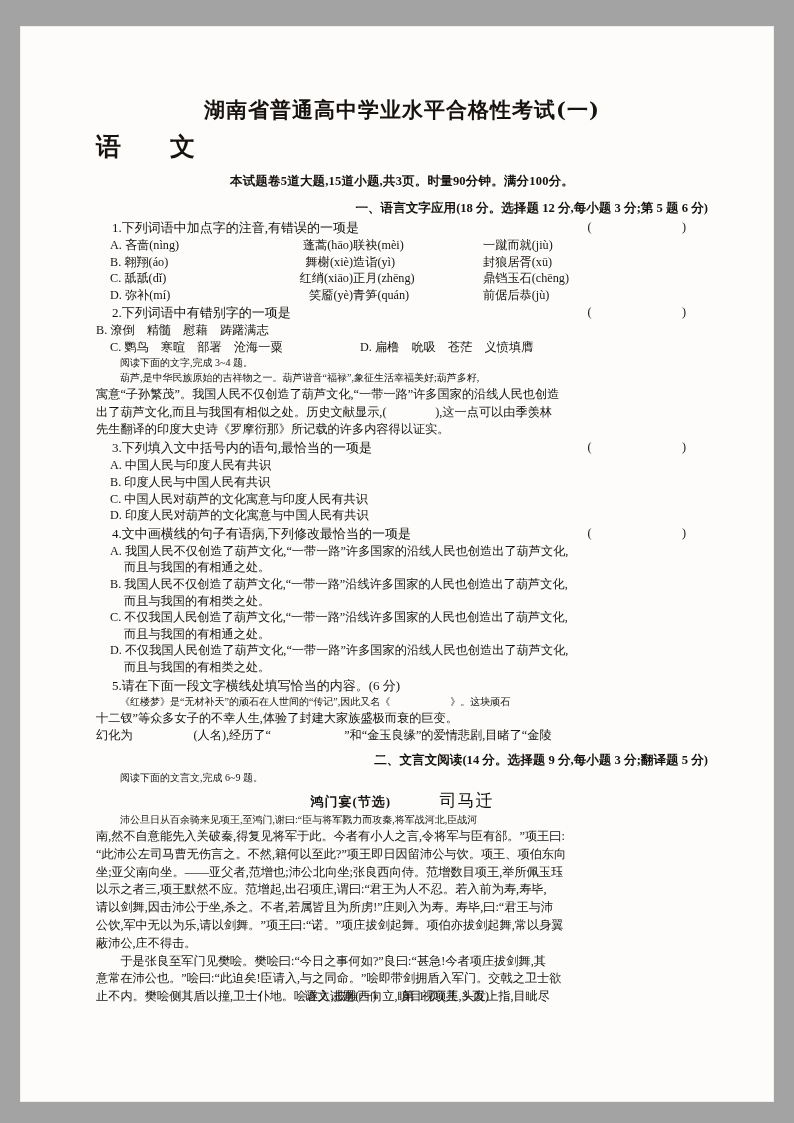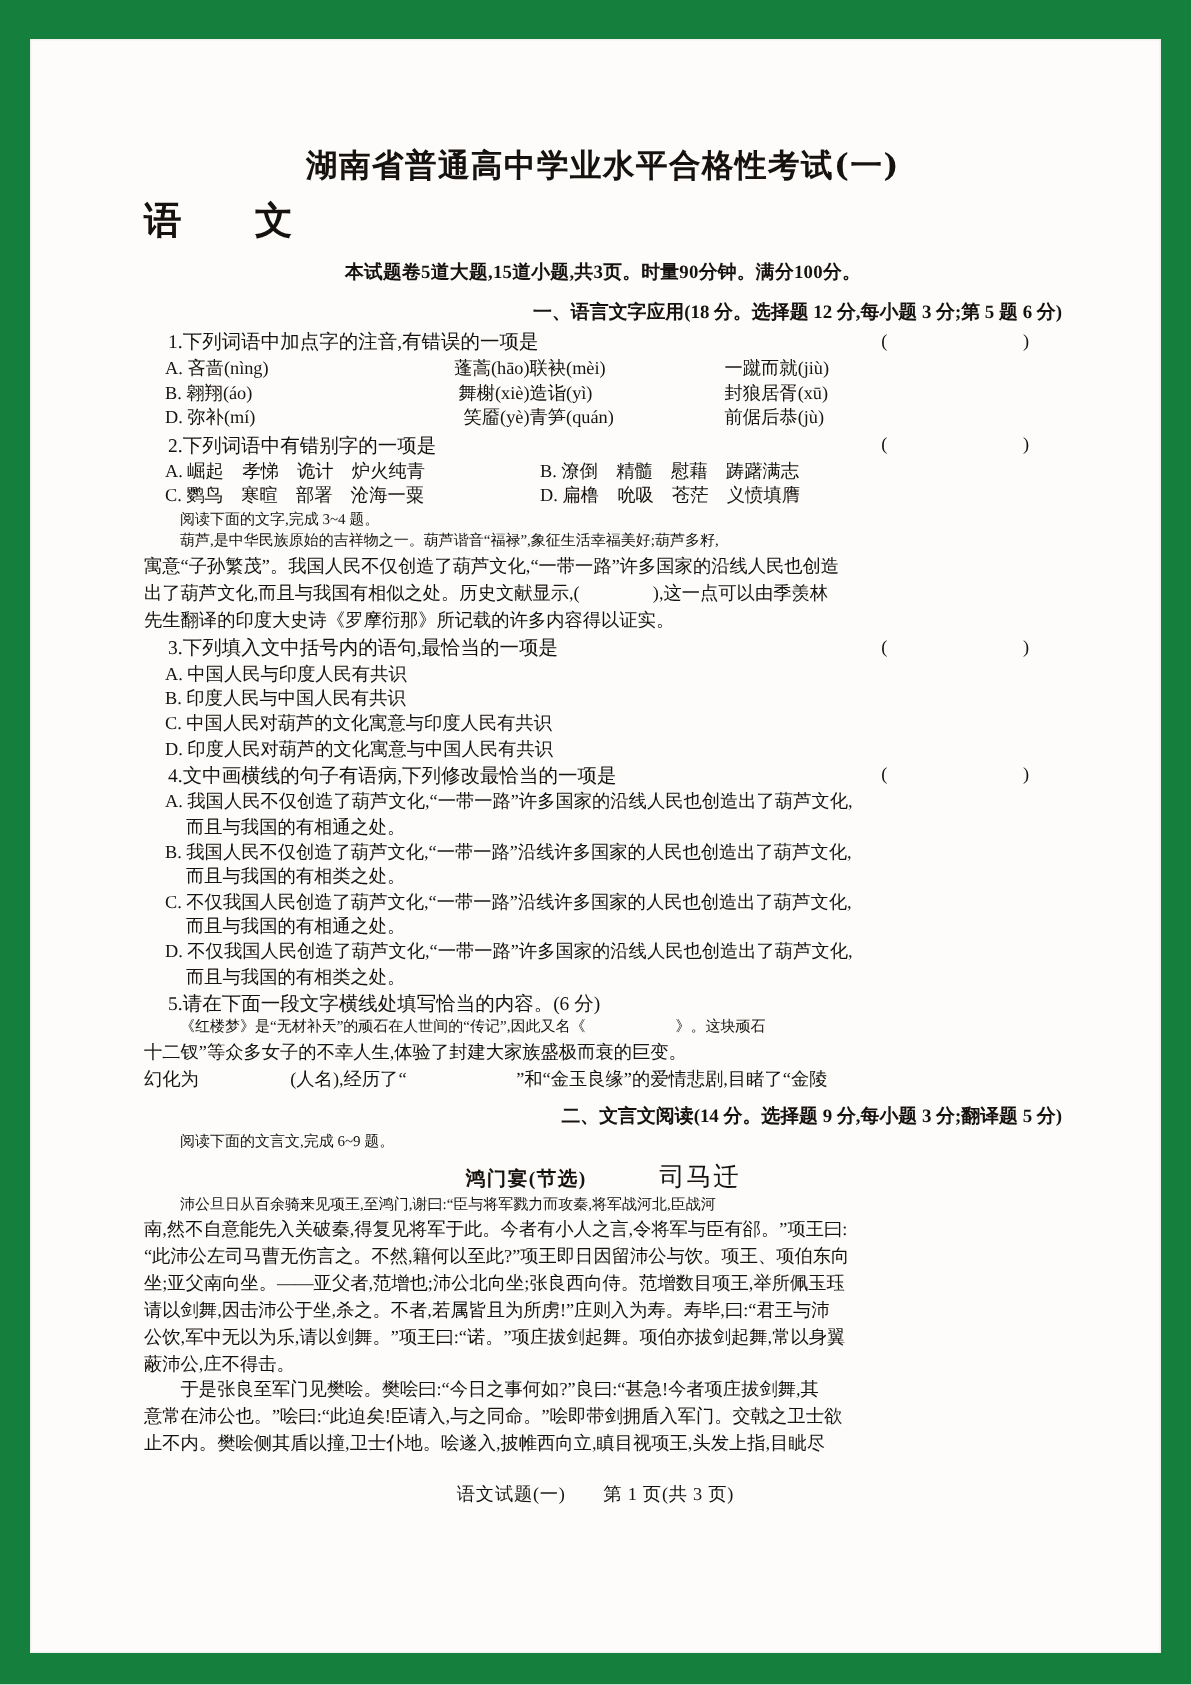--- a/index.html
+++ b/index.html
@@ -4,21 +4,21 @@
 <style>
   html, body {
     margin: 0;
     padding: 0;
     background: #ffffff;
   }
   .page {
     position: relative;
     width: 794px;
     height: 1123px;
-    background: #15803d;
+    background: #a3a3a3;
     font-family: "Liberation Serif", serif;
     color: #15120f;
     overflow: hidden;
   }
   
   .paper {
     position: absolute;
     left: 20px;
     top: 26px;
     width: 754px;
@@ -165,32 +165,37 @@
       <div class="c c3">联袂(mèi)</div>
       <div class="c c4">一蹴而就(jiù)</div>
     </div>
     <div class="opts-row">
       <div class="c c1" style="padding-left:14px">B. 翱翔(áo)</div>
       <div class="c c2">舞榭(xiè)</div>
       <div class="c c3">造诣(yì)</div>
       <div class="c c4">封狼居胥(xū)</div>
     </div>
     <div class="opts-row">
+      <div class="c c1" style="padding-left:14px">C. 舐舐(dǐ)</div>
+      <div class="c c2">红绡(xiāo)</div>
+      <div class="c c3">正月(zhēng)</div>
+      <div class="c c4">鼎铛玉石(chēng)</div>
+    </div>
+    <div class="opts-row">
       <div class="c c1" style="padding-left:14px">D. 弥补(mí)</div>
       <div class="c c2">笑靥(yè)</div>
       <div class="c c3">青笋(quán)</div>
       <div class="c c4">前倨后恭(jù)</div>
     </div>
 
     <div class="q-row">
       <div class="q-stem">2.下列词语中有错别字的一项是</div>
       <div class="paren">(　　)</div>
     </div>
     <div class="two-col">
-      <div class="left" style="padding-left:14px">A. 崛起　孝悌　诡计　炉火纯青</div>
       <div class="right">B. 潦倒　精髓　慰藉　踌躇满志</div>
     </div>
     <div class="two-col">
       <div class="left" style="padding-left:14px">C. 鹦鸟　寒暄　部署　沧海一粟</div>
       <div class="right">D. 扁橹　吮吸　苍茫　义愤填膺</div>
     </div>
     <div class="para">阅读下面的文字,完成 3~4 题。</div>
 
     <div class="para">葫芦,是中华民族原始的吉祥物之一。葫芦谐音“福禄”,象征生活幸福美好;葫芦多籽,</div>
     <div class="para-ni">寓意“子孙繁茂”。我国人民不仅创造了葫芦文化,“一带一路”许多国家的沿线人民也创造</div>
@@ -229,20 +234,21 @@
 
     <div class="poem-title">
       <span>鸿门宴(节选)</span>
       <span class="poem-author">司马迁</span>
     </div>
 
     <div class="para">沛公旦日从百余骑来见项王,至鸿门,谢曰:“臣与将军戮力而攻秦,将军战河北,臣战河</div>
     <div class="para-ni">南,然不自意能先入关破秦,得复见将军于此。今者有小人之言,令将军与臣有郤。”项王曰:</div>
     <div class="para-ni">“此沛公左司马曹无伤言之。不然,籍何以至此?”项王即日因留沛公与饮。项王、项伯东向</div>
     <div class="para-ni">坐;亚父南向坐。——亚父者,范增也;沛公北向坐;张良西向侍。范增数目项王,举所佩玉珏</div>
+    <div class="para-ni">以示之者三,项王默然不应。范增起,出召项庄,谓曰:“君王为人不忍。若入前为寿,寿毕,</div>
     <div class="para-ni">请以剑舞,因击沛公于坐,杀之。不者,若属皆且为所虏!”庄则入为寿。寿毕,曰:“君王与沛</div>
     <div class="para-ni">公饮,军中无以为乐,请以剑舞。”项王曰:“诺。”项庄拔剑起舞。项伯亦拔剑起舞,常以身翼</div>
     <div class="para-ni">蔽沛公,庄不得击。</div>
     <div class="para-ni">　　于是张良至军门见樊哙。樊哙曰:“今日之事何如?”良曰:“甚急!今者项庄拔剑舞,其</div>
     <div class="para-ni">意常在沛公也。”哙曰:“此迫矣!臣请入,与之同命。”哙即带剑拥盾入军门。交戟之卫士欲</div>
     <div class="para-ni">止不内。樊哙侧其盾以撞,卫士仆地。哙遂入,披帷西向立,瞋目视项王,头发上指,目眦尽</div>
 
   </div>
 
   <div class="footer" style="bottom:118px;">

